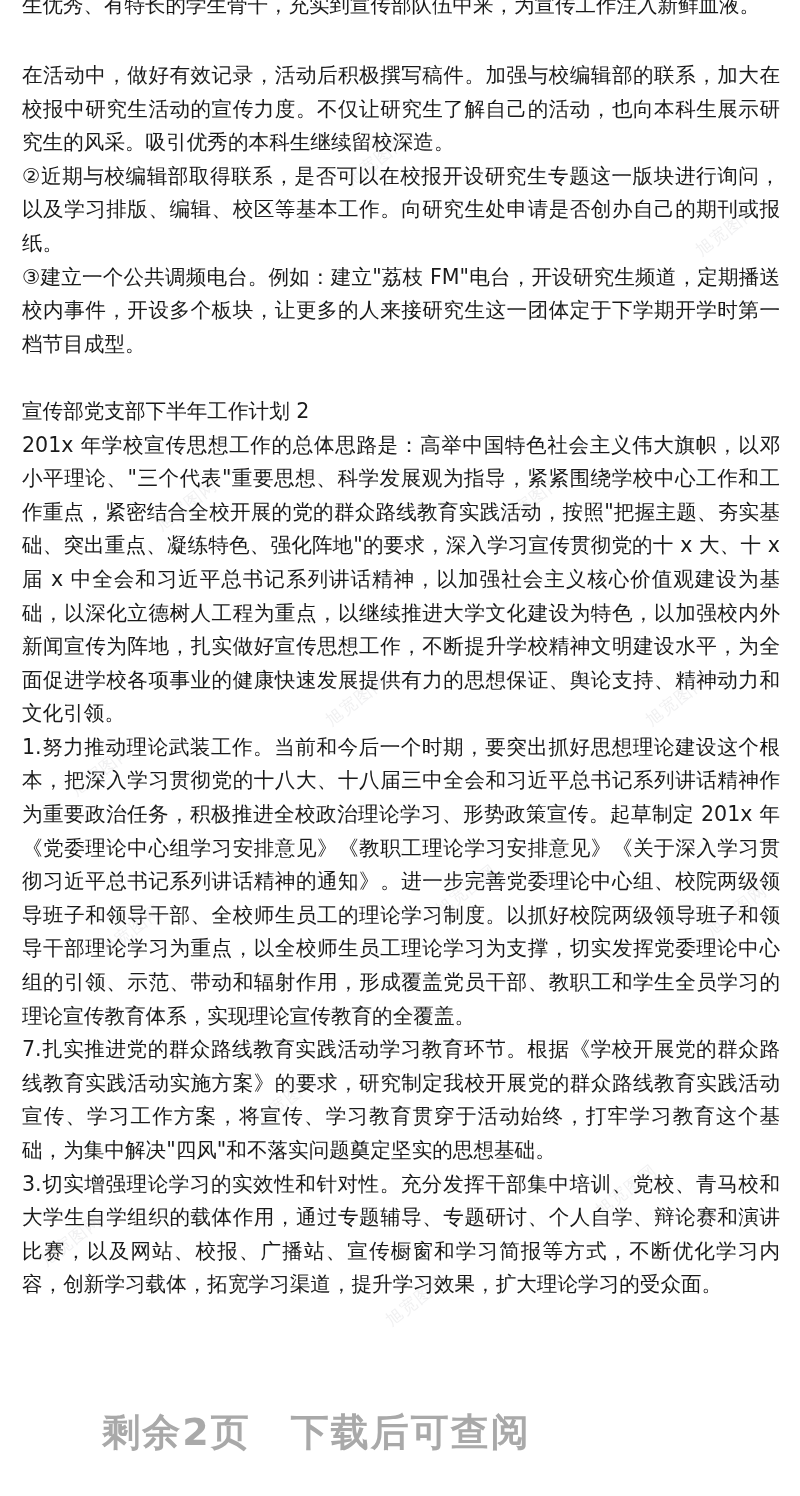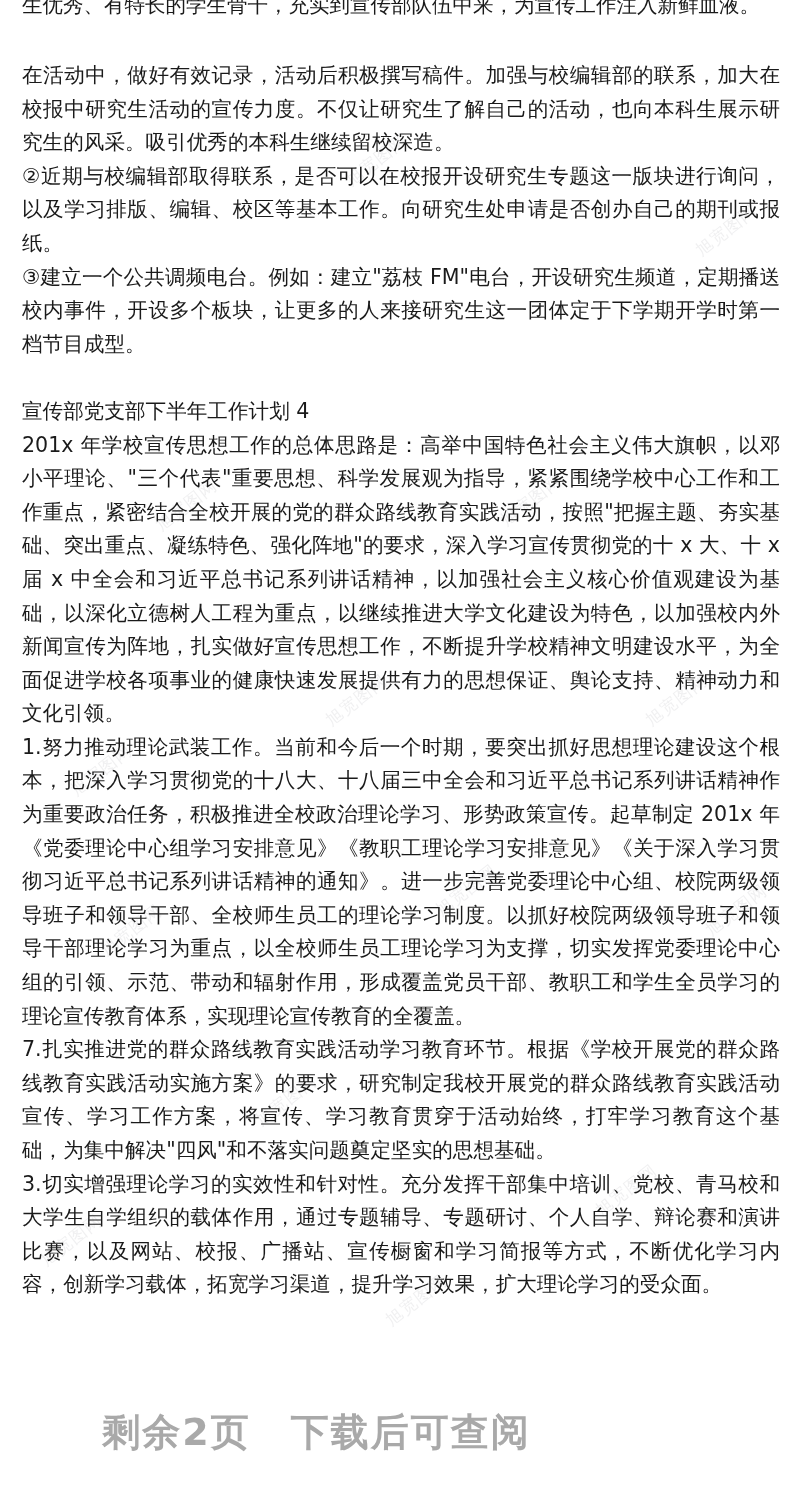--- a/index.html
+++ b/index.html
@@ -154,21 +154,21 @@
   <div id="clipped-top-line">生优秀、有特长的学生骨干，充实到宣传部队伍中来，为宣传工作注入新鲜血液。</div>
 
   <div id="doc-body">
 
     <p class="doc-para">在活动中，做好有效记录，活动后积极撰写稿件。加强与校编辑部的联系，加大在校报中研究生活动的宣传力度。不仅让研究生了解自己的活动，也向本科生展示研究生的风采。吸引优秀的本科生继续留校深造。</p>
     <p class="doc-para">②近期与校编辑部取得联系，是否可以在校报开设研究生专题这一版块进行询问，以及学习排版、编辑、校区等基本工作。向研究生处申请是否创办自己的期刊或报纸。</p>
     <p class="doc-para">③建立一个公共调频电台。例如：建立"荔枝 FM"电台，开设研究生频道，定期播送校内事件，开设多个板块，让更多的人来接研究生这一团体定于下学期开学时第一档节目成型。</p>
 
     <div class="doc-spacer"></div>
 
-    <p class="doc-para">宣传部党支部下半年工作计划 4</p>
+    <p class="doc-para">宣传部党支部下半年工作计划 2</p>
 
     <p class="doc-para">201x 年学校宣传思想工作的总体思路是：高举中国特色社会主义伟大旗帜，以邓小平理论、"三个代表"重要思想、科学发展观为指导，紧紧围绕学校中心工作和工作重点，紧密结合全校开展的党的群众路线教育实践活动，按照"把握主题、夯实基础、突出重点、凝练特色、强化阵地"的要求，深入学习宣传贯彻党的十 x 大、十 x 届 x 中全会和习近平总书记系列讲话精神，以加强社会主义核心价值观建设为基础，以深化立德树人工程为重点，以继续推进大学文化建设为特色，以加强校内外新闻宣传为阵地，扎实做好宣传思想工作，不断提升学校精神文明建设水平，为全面促进学校各项事业的健康快速发展提供有力的思想保证、舆论支持、精神动力和文化引领。</p>
     <p class="doc-para">1.努力推动理论武装工作。当前和今后一个时期，要突出抓好思想理论建设这个根本，把深入学习贯彻党的十八大、十八届三中全会和习近平总书记系列讲话精神作为重要政治任务，积极推进全校政治理论学习、形势政策宣传。起草制定 201x 年《党委理论中心组学习安排意见》《教职工理论学习安排意见》《关于深入学习贯彻习近平总书记系列讲话精神的通知》。进一步完善党委理论中心组、校院两级领导班子和领导干部、全校师生员工的理论学习制度。以抓好校院两级领导班子和领导干部理论学习为重点，以全校师生员工理论学习为支撑，切实发挥党委理论中心组的引领、示范、带动和辐射作用，形成覆盖党员干部、教职工和学生全员学习的理论宣传教育体系，实现理论宣传教育的全覆盖。</p>
     <p class="doc-para">7.扎实推进党的群众路线教育实践活动学习教育环节。根据《学校开展党的群众路线教育实践活动实施方案》的要求，研究制定我校开展党的群众路线教育实践活动宣传、学习工作方案，将宣传、学习教育贯穿于活动始终，打牢学习教育这个基础，为集中解决"四风"和不落实问题奠定坚实的思想基础。</p>
     <p class="doc-para">3.切实增强理论学习的实效性和针对性。充分发挥干部集中培训、党校、青马校和大学生自学组织的载体作用，通过专题辅导、专题研讨、个人自学、辩论赛和演讲比赛，以及网站、校报、广播站、宣传橱窗和学习简报等方式，不断优化学习内容，创新学习载体，拓宽学习渠道，提升学习效果，扩大理论学习的受众面。</p>
 
   </div>
 
   <div id="footer-notice">剩余2页　下载后可查阅</div>
 

